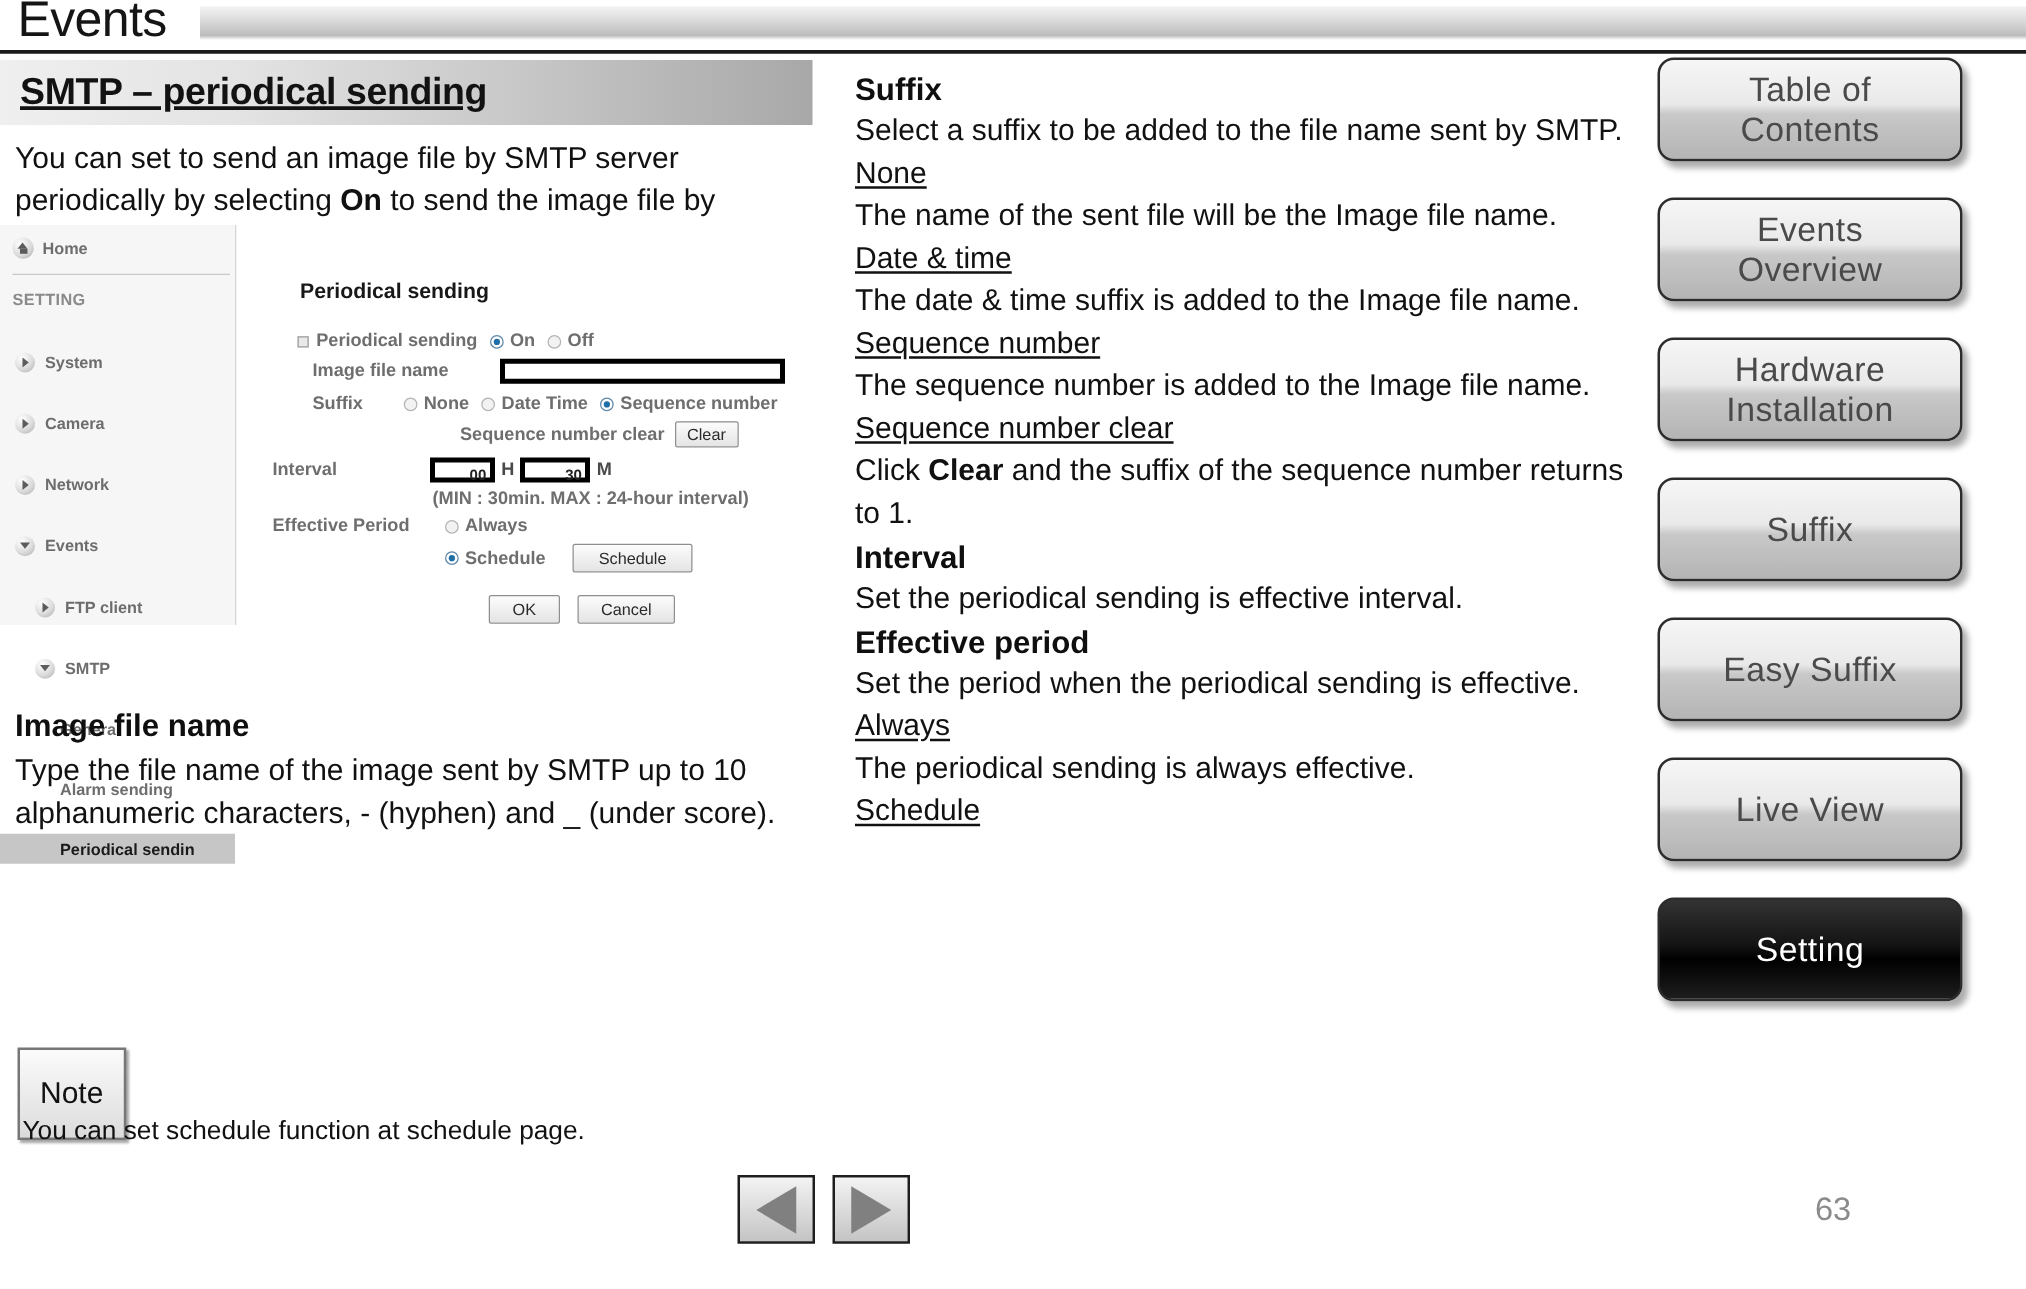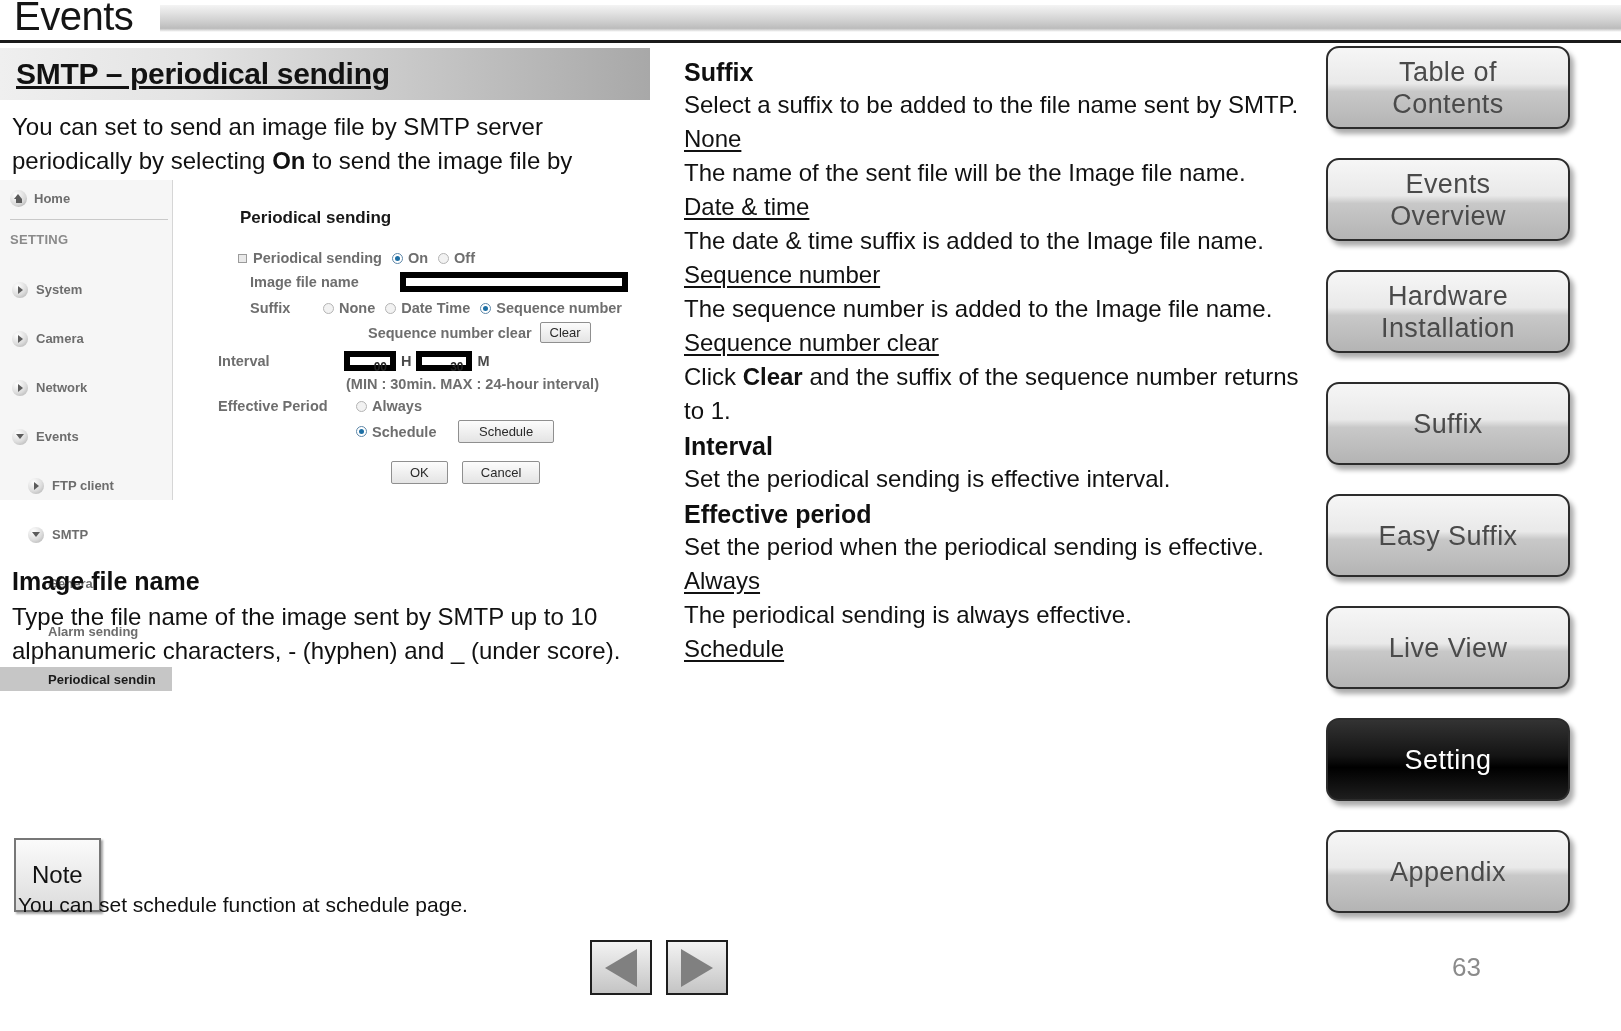--- a/index.html
+++ b/index.html
@@ -53,21 +53,21 @@
     padding:10px 12px 0 12px; width:650px;
   }
   .body-text b { font-weight:bold; }
 
   
   .shot {
     position:absolute; left:0; top:180px; width:672px; height:320px;
     background:#ffffff;
   }
   .shot-nav {
-    position:absolute; left:0; top:0; width:173px; height:320px;
+    position:absolute; left:0; top:0; width:189px; height:320px;
     background:#f6f6f6; border-right:1px solid #d6d6d6;
   }
   .nav-home {
     display:flex; align-items:center; gap:7px;
     padding:10px 0 10px 10px;
     font-size:13px; font-weight:bold; color:#6d6d6d;
   }
   .home-ico {
     width:17px; height:17px; border-radius:50%;
     background: radial-gradient(circle at 35% 30%, #ffffff 0%, #d8d8d8 60%, #9c9c9c 100%);
@@ -104,33 +104,33 @@
     content:""; position:absolute; left:5.5px; top:4px;
     width:0;height:0;border-top:4px solid transparent;border-bottom:4px solid transparent;
     border-left:5.5px solid #5c5c5c;
   }
   .arrow-ico.d::after {
     content:""; position:absolute; left:4px; top:5.5px;
     width:0;height:0;border-left:4px solid transparent;border-right:4px solid transparent;
     border-top:5.5px solid #5c5c5c;
   }
 
-  .shot-form { position:absolute; left:196px; top:0; width:476px; height:320px; }
+  .shot-form { position:absolute; left:196px; top:15px; width:476px; height:320px; }
   .form-h { font-size:17px; font-weight:bold; color:#181818; padding:28px 0 0 44px; }
 
   .frow { display:flex; align-items:center; font-size:14.5px; font-weight:bold; color:#6e6e6e; }
   .frow .lbl { color:#6e6e6e; }
   .r-first { padding:22px 0 0 42px; }
   .sq { width:9px;height:9px;border:1px solid #9b9b9b;background:#e9e9e9; margin-right:6px; flex:none; }
   .radio { width:11px;height:11px;border-radius:50%;border:1px solid #b4b4b4;background:#f2f2f2;
            margin:0 5px 0 10px; flex:none; position:relative; }
   .radio.on { border-color:#5e87a8; background:#ffffff; }
   .radio.on::after { content:""; position:absolute; left:2px; top:2px; width:5px;height:5px;
                      border-radius:50%; background:#1d6fa5; }
-  .txtin { border:6px solid #000000; background:#fff; height:20px; }
+  .txtin { border:4px solid #000000; background:#fff; height:20px; }
   .btn-sm {
     border:1px solid #8f8f8f; background:linear-gradient(to bottom,#fcfcfc,#e4e4e4);
     font-size:13px; color:#2a2a2a; font-weight:normal; padding:2px 9px; border-radius:2px;
     font-family:"Liberation Sans", sans-serif;
   }
   .hint { font-size:14.5px; font-weight:bold; color:#6e6e6e; }
 
   
   .h-bold { font-size:25px; font-weight:bold; color:#0f0f0f; line-height:32px; }
   .p-txt  { font-size:24px; color:#111; line-height:34px; }
@@ -353,23 +353,20 @@
     </div>
     <div class="side-btn">
       <span>Easy Suffix</span>
     </div>
     <div class="side-btn">
       <span>Live View</span>
     </div>
     <div class="side-btn active">
       <span>Setting</span>
     </div>
-    <div class="side-btn">
-      <span>Appendix</span>
-    </div>
   </div>
 
   <div class="pager">
     <div class="pg-btn">
       <span class="tri-l"></span>
     </div>
     <div class="pg-btn">
       <span class="tri-r"></span>
     </div>
   </div>

